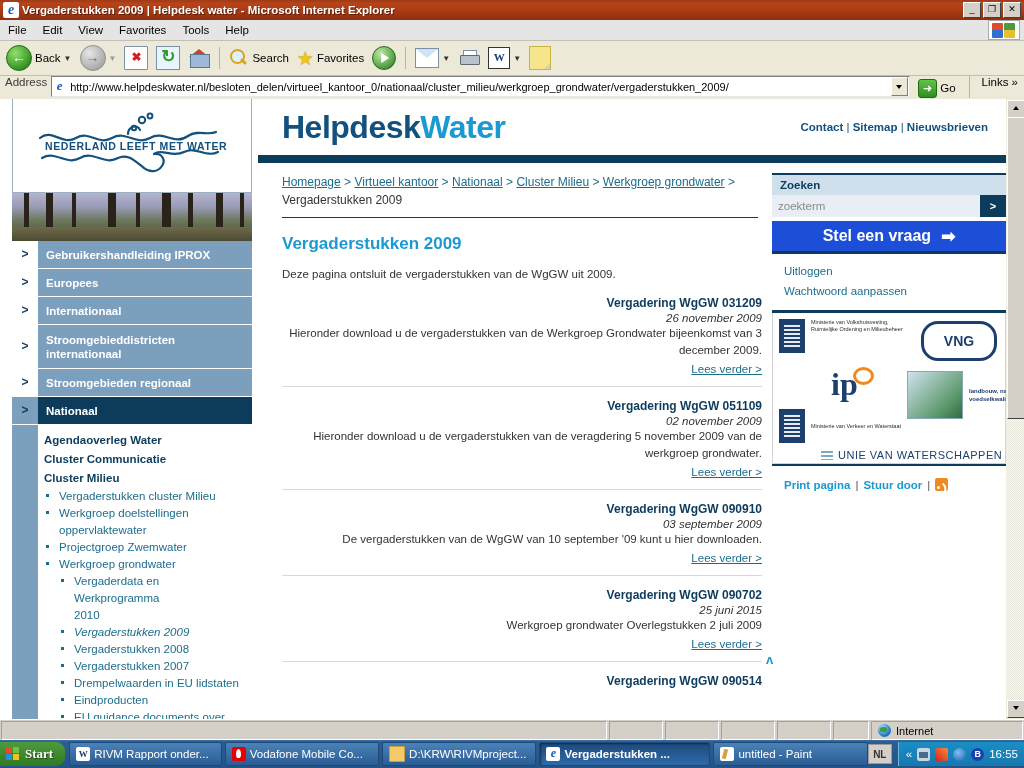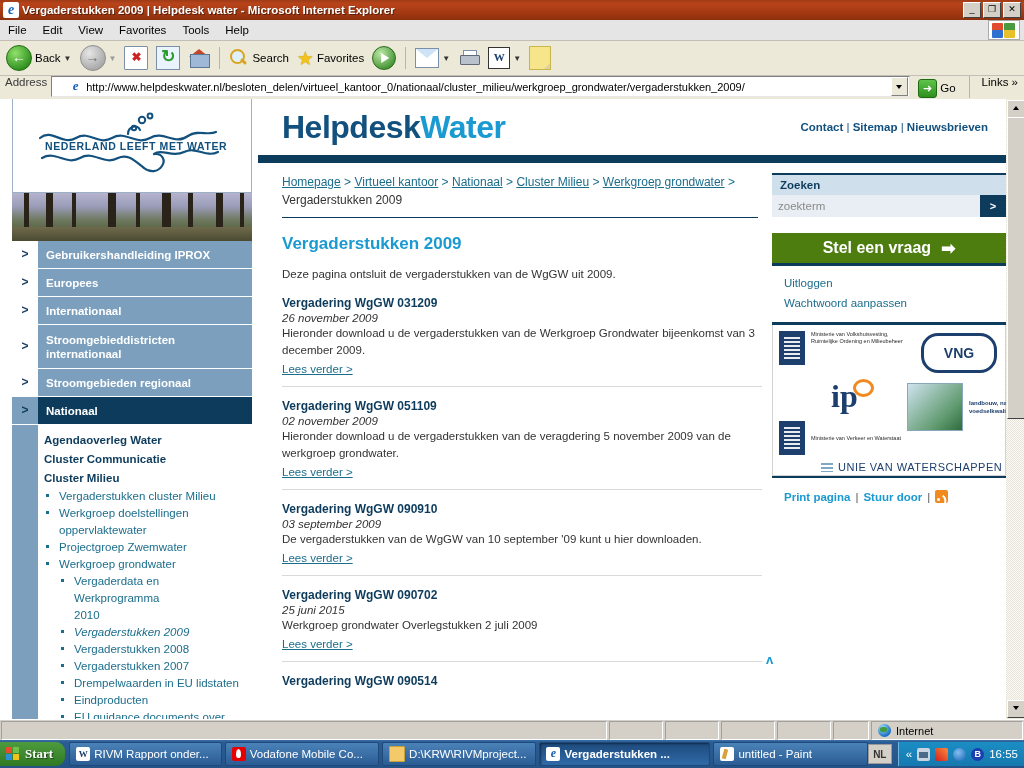--- a/index.html
+++ b/index.html
@@ -87,21 +87,21 @@
   .ico-word:after{content:"W";position:absolute;inset:0;text-align:center;line-height:19px;font-size:11px;
     font-weight:bold;color:#1b3d6b;font-family:"Liberation Serif",serif;}
   .ico-note{width:20px;height:22px;background:#f7e58c;border:1px solid #c9b64a;flex:none;position:relative;}
   .ico-note:after{content:"";position:absolute;right:0;bottom:0;border-left:6px solid transparent;border-bottom:6px solid #ded0a0;}
 
   .addrbar{height:24px;background:#ece9d8;display:flex;padding:0 3px;gap:4px;
     border-bottom:1px solid #0c4a6e;}
   .addr-label{font-size:11.5px;color:#3a3a3a;padding-left:2px;}
   .addr-input{
     flex:1;height:19px;background:#fff;border:1px solid;border-color:#7f7f7f #e7e7e7 #e7e7e7 #7f7f7f;
-    display:flex;align-items:center;gap:3px;padding:0 0 0 16px;overflow:hidden;
+    display:flex;align-items:center;gap:3px;padding:0 0 0 0;overflow:hidden;
   }
   .addr-ie{width:15px;height:15px;background:#fff;flex:none;position:relative;}
   .addr-ie:before{content:"e";position:absolute;inset:0;color:#1760b8;font-weight:bold;
     font-family:"Liberation Serif",serif;font-size:13px;font-style:italic;text-align:center;line-height:14px;}
   .addr-url{font-size:11px;color:#000;white-space:nowrap;overflow:hidden;flex:1;}
   .addr-drop{width:15px;height:17px;background:#ece9d8;border:1px solid;
     border-color:#fff #808080 #808080 #fff;flex:none;position:relative;margin-right:1px;}
   .addr-drop:after{content:"";position:absolute;left:4px;top:7px;border-left:3px solid transparent;
     border-right:3px solid transparent;border-top:4px solid #000;}
   .gobtn{display:flex;align-items:center;gap:3px;font-size:11.5px;padding:0 4px;}
@@ -160,39 +160,39 @@
   .navy-bar{height:8px;background:#0d3b5c;}
 
   .cols{display:flex;}
   .maincol{width:510px;padding:10px 0 0 24px;box-sizing:border-box;}
   .crumb{font-size:12px;color:#1b6d8c;line-height:18px;width:480px;}
   .crumb a{color:#1b6d8c;text-decoration:underline;}
   .crumb .cur{color:#333;text-decoration:none;}
   .crumb-rule{width:476px;height:1px;background:#0d3b5c;margin-top:8px;}
   h1.pagetitle{font-size:17px;color:#1b9ad1;font-weight:bold;margin:16px 0 14px 0;}
   .intro{font-size:11.5px;color:#333;margin-bottom:16px;}
-  .item{padding-bottom:9px;}
+  .item{padding-bottom:9px;text-align:right;}
   .item + .item{border-top:1px solid #d9d9d9;padding-top:12px;}
   .item h2{font-size:12px;color:#0d3b5c;font-weight:bold;margin:0 0 2px 0;}
   .item .date{font-size:11.5px;color:#333;font-style:italic;margin-bottom:1px;}
   .item .desc{font-size:11.5px;color:#333;line-height:17px;}
   .item .more{font-size:11.5px;color:#1b6d8c;text-decoration:underline;display:inline-block;margin-top:2px;}
   .totop{position:absolute;left:508px;top:553px;color:#1b9ad1;font-size:13px;font-weight:bold;}
 
   
   .rightcol{width:238px;margin-left:10px;padding-top:10px;}
   .zoek-head{background:#cfe0ec;color:#0d3b5c;font-size:11.5px;font-weight:bold;padding:4px 8px;
     border-top:2px solid #0d3b5c;}
   .zoek-row{display:flex;height:22px;background:#fff;}
   .zoek-in{flex:1;background:#e8eef3;border:none;font-size:11.5px;color:#8a8a8a;padding:0 6px;
     font-family:"Liberation Sans",sans-serif;display:flex;align-items:center;}
   .zoek-btn{width:26px;background:#0d3b5c;color:#fff;font-size:11px;font-weight:bold;
     display:flex;align-items:center;justify-content:center;}
-  .stel{height:30px;background:#4d7c0f;display:flex;align-items:center;justify-content:center;gap:10px;
-    color:#fff;font-size:16px;font-weight:bold;margin-top:16px;border-bottom:3px solid #0d3b5c;}
+  .stel{height:30px;background:#1d4ed8;display:flex;align-items:center;justify-content:center;gap:10px;
+    color:#fff;font-size:16px;font-weight:bold;margin-top:4px;border-bottom:3px solid #0d3b5c;}
   .stel .ar{font-size:17px;}
   .acctbox{border-bottom:3px solid #0d3b5c;padding:7px 12px 9px 12px;}
   .acctbox a{display:block;font-size:11.5px;color:#1b6d8c;text-decoration:none;line-height:20px;}
   .logos{border:1px solid #d3d3d3;border-top:none;height:150px;position:relative;background:#fff;}
   .logos .lrow{position:absolute;}
   .rijk{width:26px;height:34px;background:#1c3f6e;position:relative;}
   .rijk:after{content:"";position:absolute;left:5px;top:6px;right:5px;bottom:6px;
     background:repeating-linear-gradient(to bottom,#fff 0 2px,#1c3f6e 2px 4px);opacity:.9;}
   .mintext{font-size:5.5px;color:#2a2a2a;line-height:7px;width:105px;}
   .vng{width:70px;height:34px;border:3px solid #1c3f6e;border-radius:17px;display:flex;

